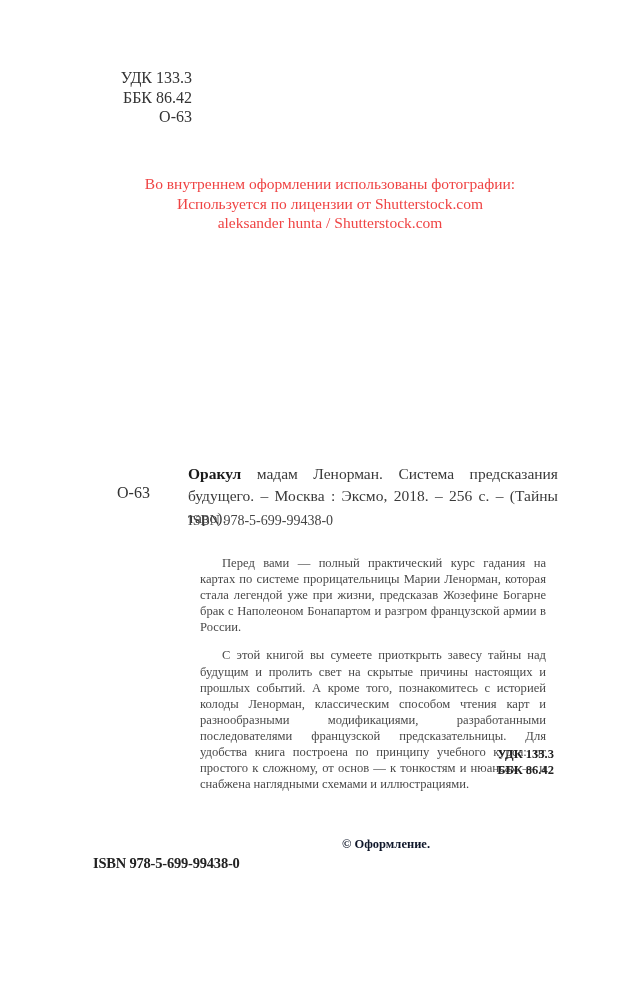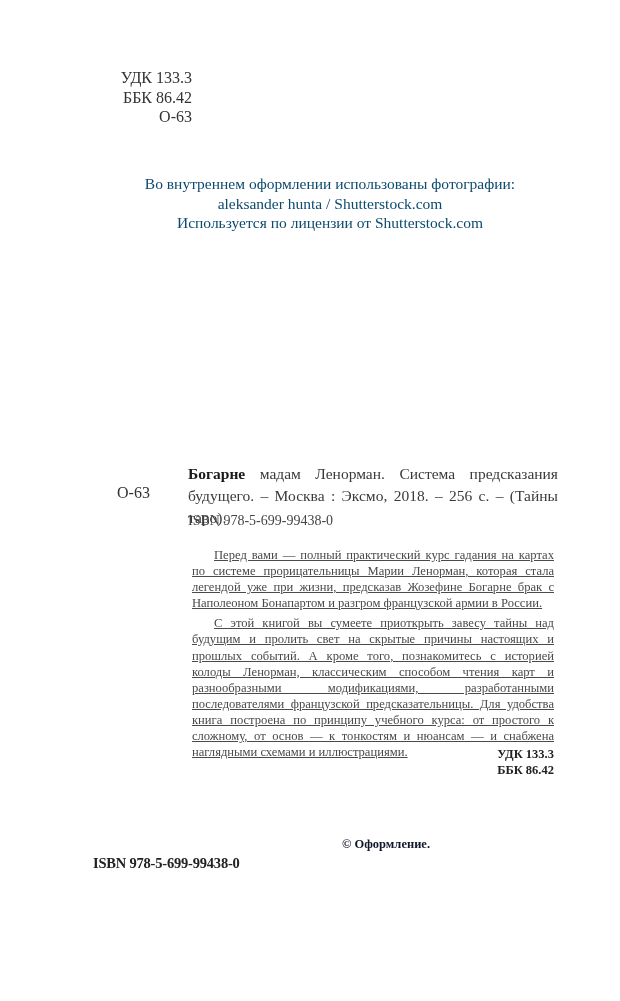--- a/index.html
+++ b/index.html
@@ -8,40 +8,40 @@
       font-family: "Liberation Serif", "DejaVu Serif", serif;
       color: #2b2b2b;
     }
     .abs { position: absolute; }
     .codes {
       left: 100px; top: 68px; width: 92px;
       text-align: right; font-size: 16px; line-height: 19.5px; color: #333;
     }
     .credits {
       left: 100px; top: 174px; width: 460px;
-      text-align: center; font-size: 15.5px; line-height: 19.5px; color: #0c4a6e;
+      text-align: center; font-size: 15.5px; line-height: 19.5px; color: #ef4444;
     }
     .cat-code {
       left: 117px; top: 484px; font-size: 16px; color: #333;
     }
     .biblio {
       left: 188px; top: 463px; width: 370px;
       font-size: 15.5px; line-height: 22px; color: #3a3a3a;
       text-align: justify; text-align-last: left;
     }
     .biblio b { color: #1a1a1a; }
     .isbn-1 {
       left: 188px; top: 513px; font-size: 14px; color: #444;
     }
     .annotation {
       left: 188px; top: 543px; width: 370px;
       font-size: 12.6px; line-height: 16.1px; color: #4a4a4a;
       text-align: justify;
     }
-    .annotation p { margin: 4px; text-indent: 22px; text-decoration: underline; }
+    .annotation p { margin: 12px; text-indent: 22px; }
     .udk-right {
       left: 380px; top: 746px; width: 174px;
       text-align: right; font-size: 12.5px; line-height: 16px;
       font-weight: bold; font-family: "Liberation Serif", serif; color: #222;
     }
     .isbn-bottom {
       left: 93px; top: 855px; font-size: 14.5px; font-weight: bold; color: #222;
       letter-spacing: -0.2px;
     }
     .copyright {
@@ -53,28 +53,28 @@
 <body>
 
 <div class="abs codes">
   <div>УДК 133.3</div>
   <div>ББК 86.42</div>
   <div>О-63</div>
 </div>
 
 <div class="abs credits">
   <div>Во внутреннем оформлении использованы фотографии:</div>
+  <div>Используется по лицензии от Shutterstock.com</div>
   <div>aleksander hunta / Shutterstock.com</div>
-  <div>Используется по лицензии от Shutterstock.com</div>
 </div>
 
 <div class="abs cat-code">О-63</div>
 
 <div class="abs biblio">
-  <b>Богарне</b><span> мадам Ленорман. Система предсказания будущего. – Москва : Эксмо, 2018. – 256 с. – (Тайны таро).</span>
+  <b>Оракул</b><span> мадам Ленорман. Система предсказания будущего. – Москва : Эксмо, 2018. – 256 с. – (Тайны таро).</span>
 </div>
 
 <div class="abs isbn-1">ISBN 978-5-699-99438-0</div>
 
 <div class="abs annotation">
   <p>Перед вами — полный практический курс гадания на картах по системе прорицательницы Марии Ленорман, которая стала легендой уже при жизни, предсказав Жозефине Богарне брак с Наполеоном Бонапартом и разгром французской армии в России.</p>
   <p>С этой книгой вы сумеете приоткрыть завесу тайны над будущим и пролить свет на скрытые причины настоящих и прошлых событий. А кроме того, познакомитесь с историей колоды Ленорман, классическим способом чтения карт и разнообразными модификациями, разработанными последователями французской предсказательницы. Для удобства книга построена по принципу учебного курса: от простого к сложному, от основ — к тонкостям и нюансам — и снабжена наглядными схемами и иллюстрациями.</p>
 </div>
 
 <div class="abs udk-right">

